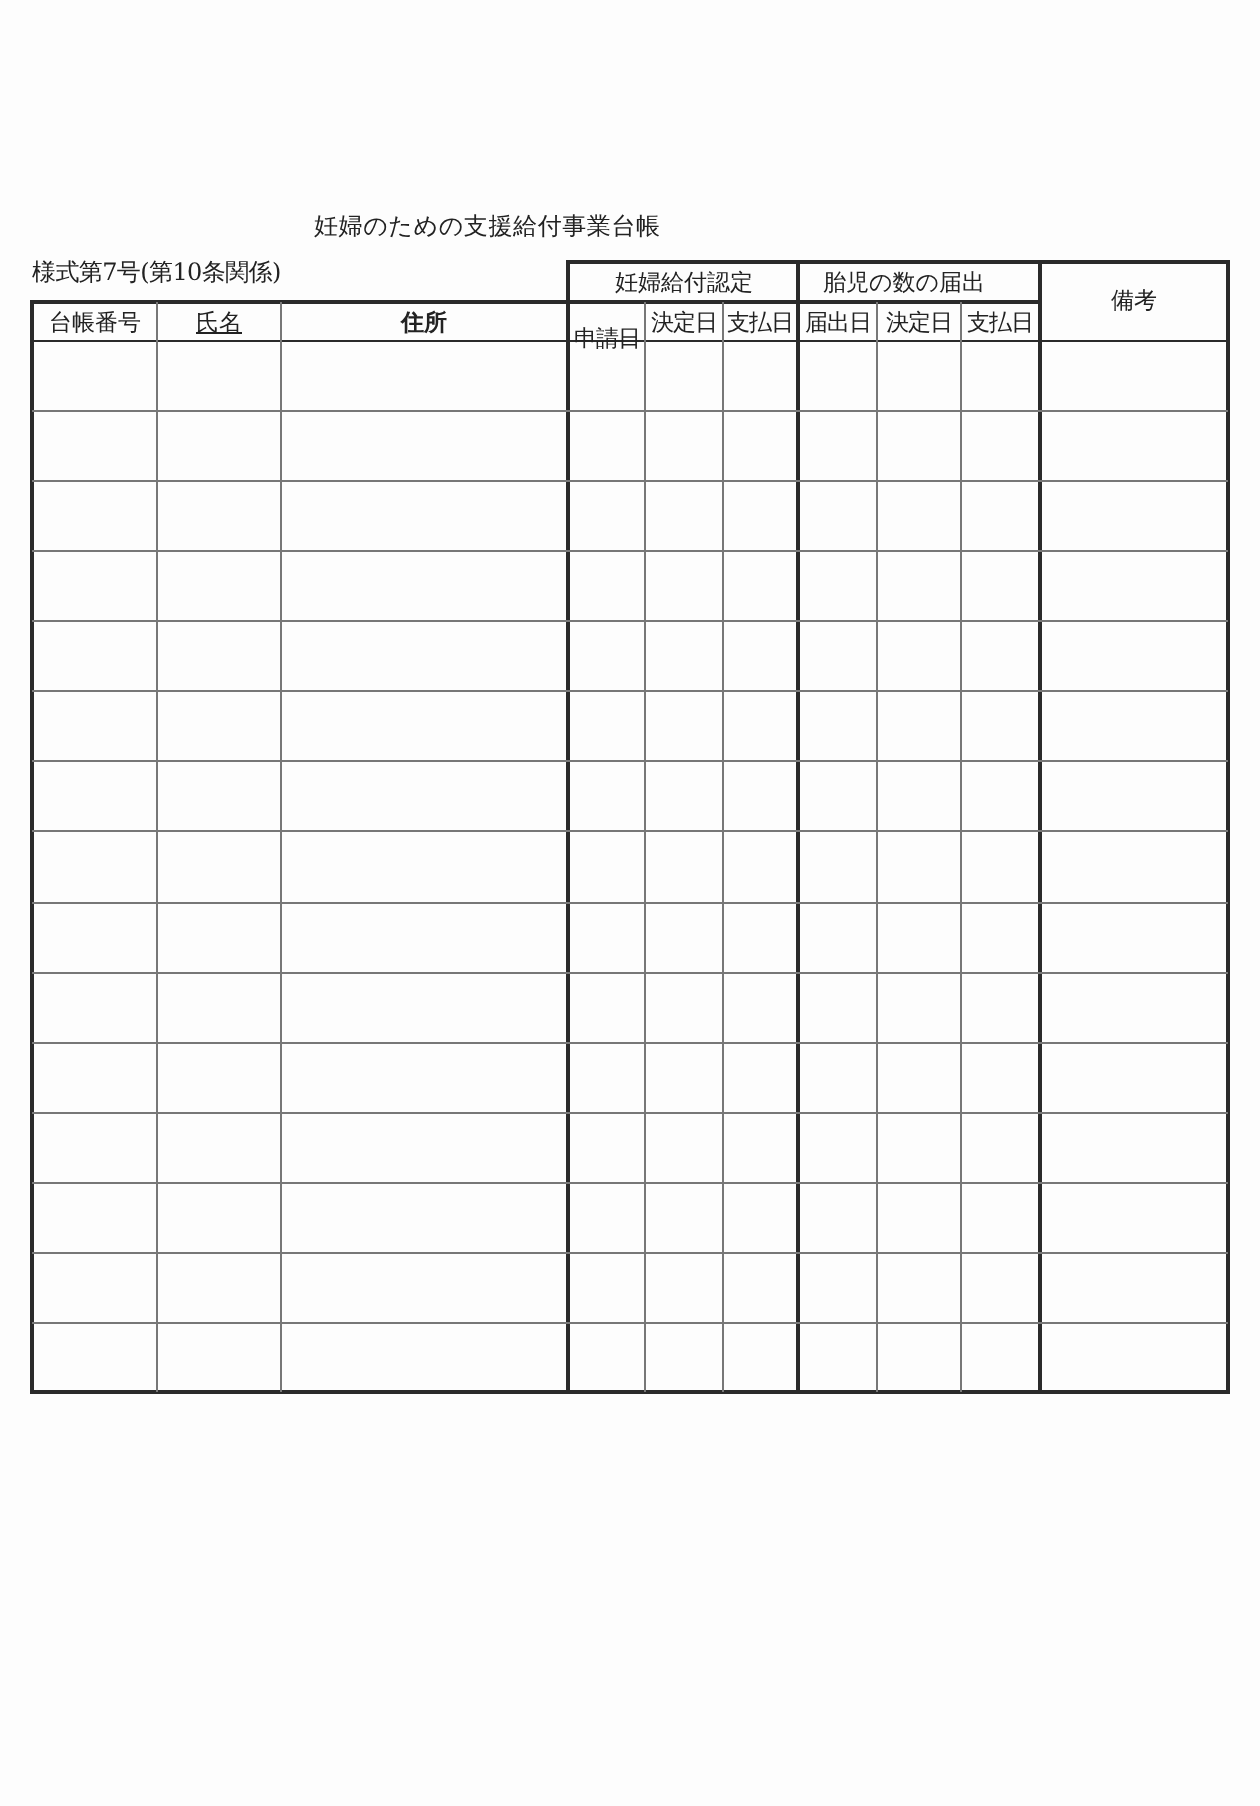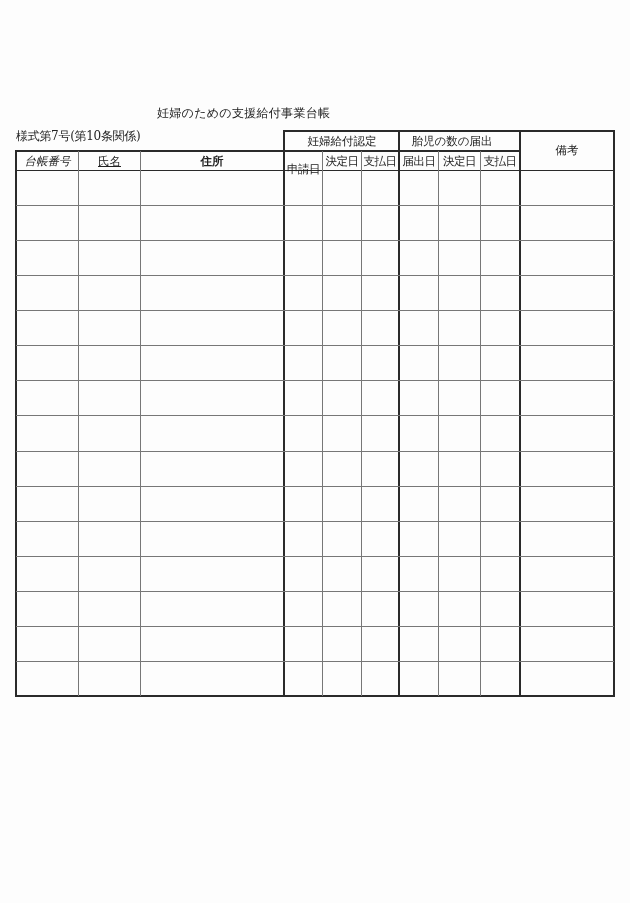--- a/index.html
+++ b/index.html
@@ -56,21 +56,21 @@
       <div class="ln thin" style="left: 16px; width: 598px; height: 1px; top: 521px;"></div>
       <div class="ln thin" style="left: 16px; width: 598px; height: 1px; top: 556px;"></div>
       <div class="ln thin" style="left: 16px; width: 598px; height: 1px; top: 591px;"></div>
       <div class="ln thin" style="left: 16px; width: 598px; height: 1px; top: 626px;"></div>
       <div class="ln thin" style="left: 16px; width: 598px; height: 1px; top: 661px;"></div>
     </div>
 
   <div class="cell-text" style="left:285px;top:134px;width:114px;">妊婦給付認定</div>
   <div class="cell-text" style="left:400px;top:134px;width:104px;">胎児の数の届出</div>
 
-  <div class="cell-text" style="left:17px;top:154px;width:61px;font-style:italic;">台帳番号</div>
+  <div class="cell-text" style="left:17px;top:154px;width:61px;">台帳番号</div>
   <div class="cell-text" style="left:79px;top:154px;width:61px;text-decoration:underline;">氏名</div>
   <div class="cell-text" style="left:141px;top:154px;width:142px;font-weight:bold;">住所</div>
   <div class="cell-text" style="left:285px;top:162px;width:37px;letter-spacing:-0.5px;">申請日</div>
   <div class="cell-text" style="left:323px;top:154px;width:38px;letter-spacing:-0.5px;">決定日</div>
   <div class="cell-text" style="left:362px;top:154px;width:36px;letter-spacing:-0.5px;">支払日</div>
   <div class="cell-text" style="left:400px;top:154px;width:38px;letter-spacing:-0.5px;">届出日</div>
   <div class="cell-text" style="left:439px;top:154px;width:41px;letter-spacing:-0.5px;">決定日</div>
   <div class="cell-text" style="left:481px;top:154px;width:38px;letter-spacing:-0.5px;">支払日</div>
   <div class="cell-text" style="left:521px;top:143px;width:92px;">備考</div>
 </div>

